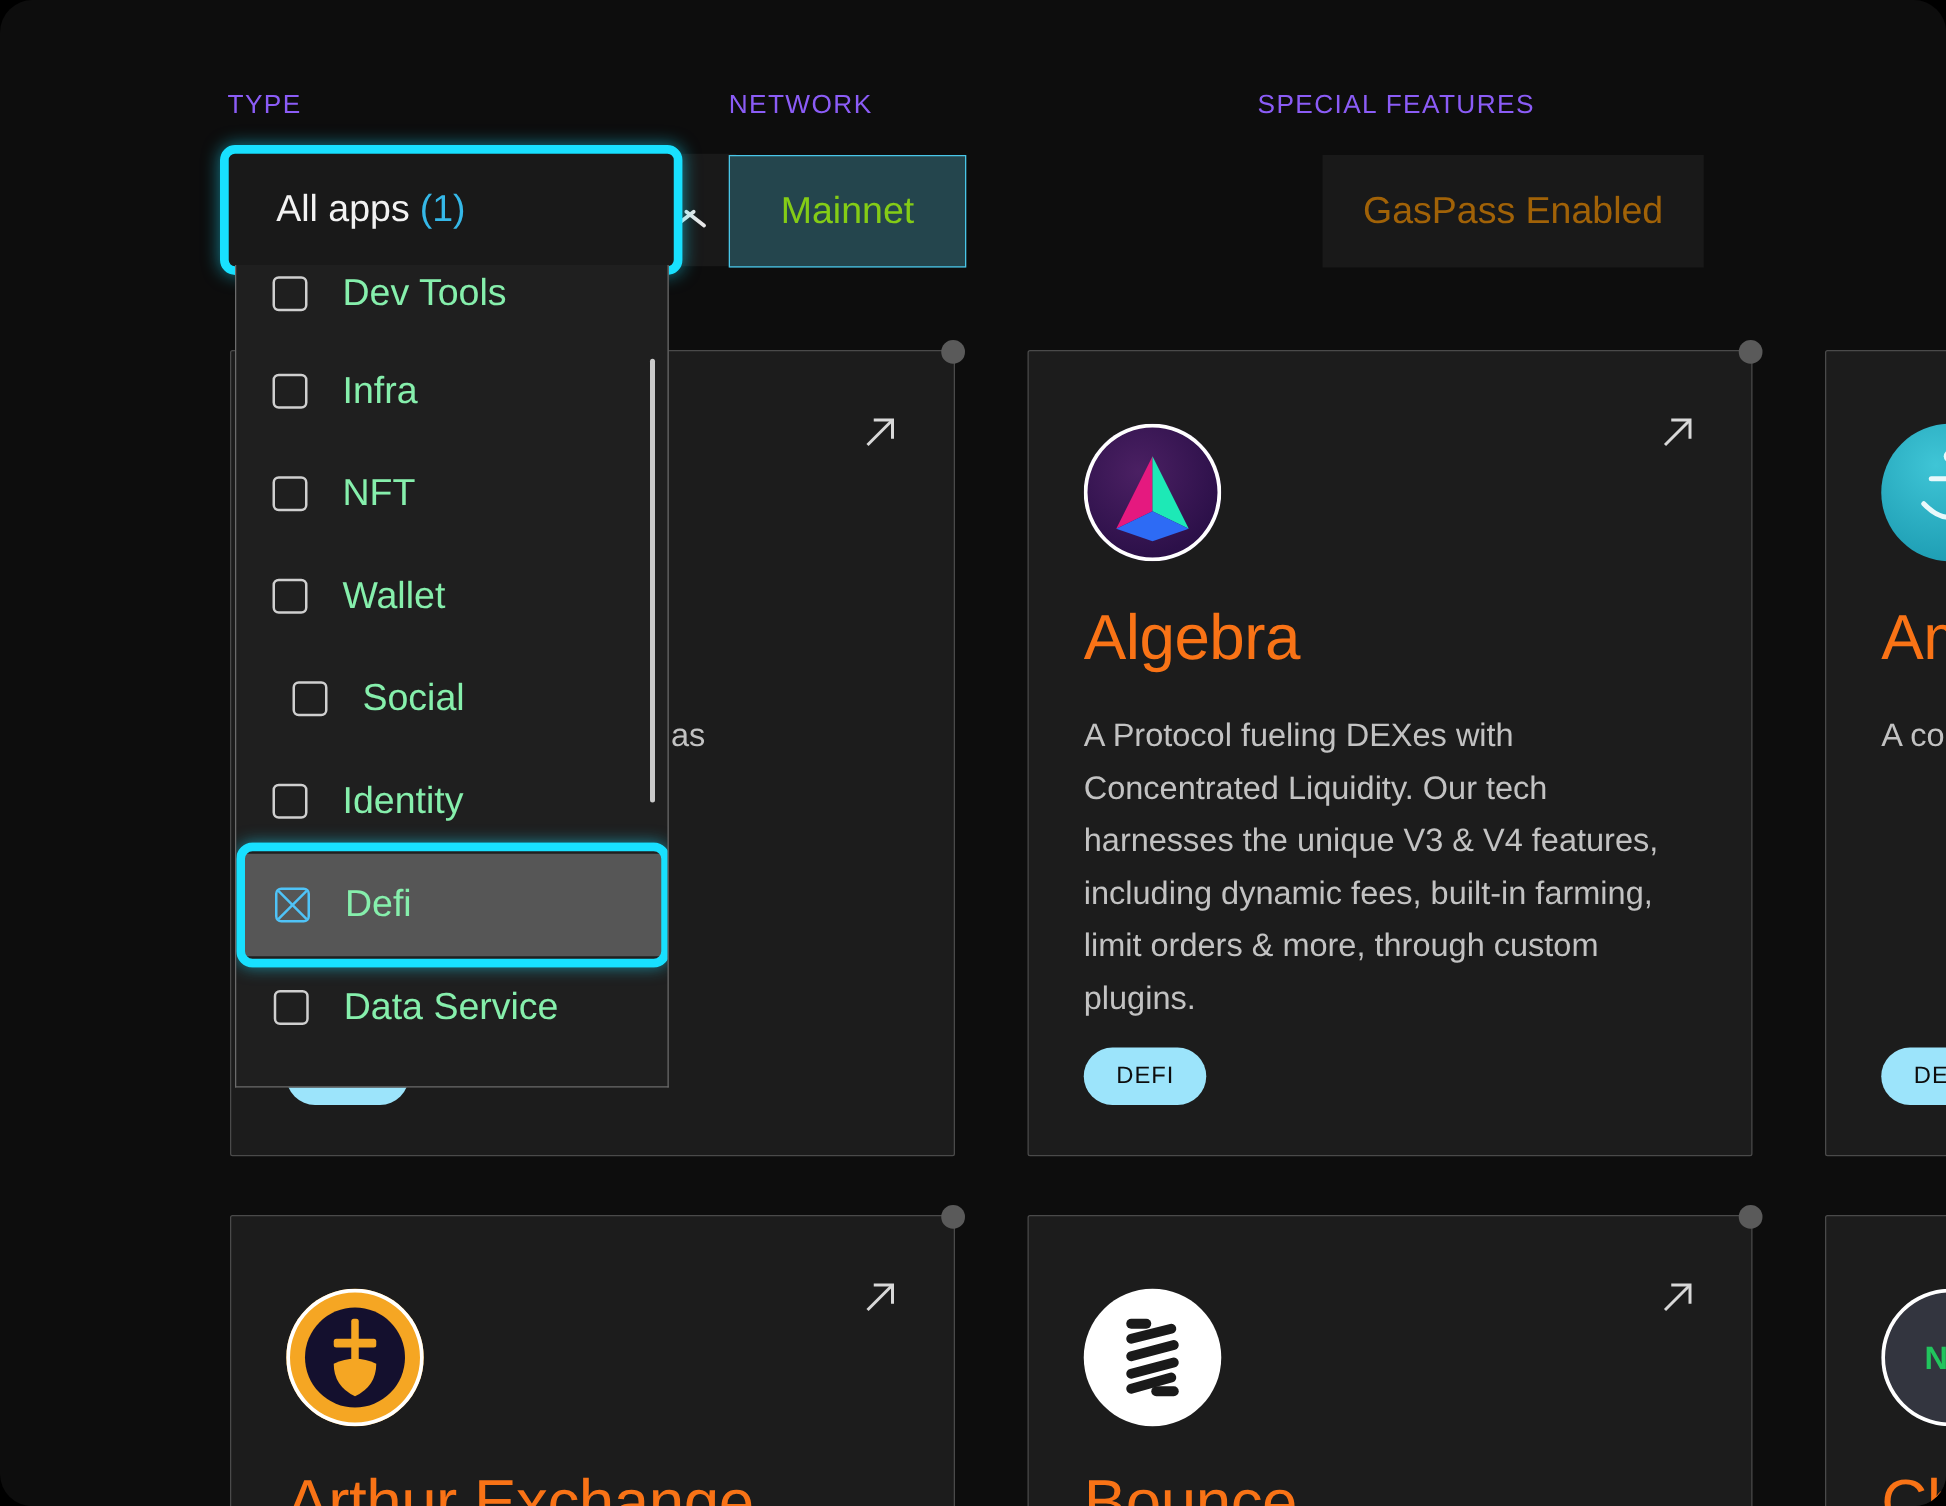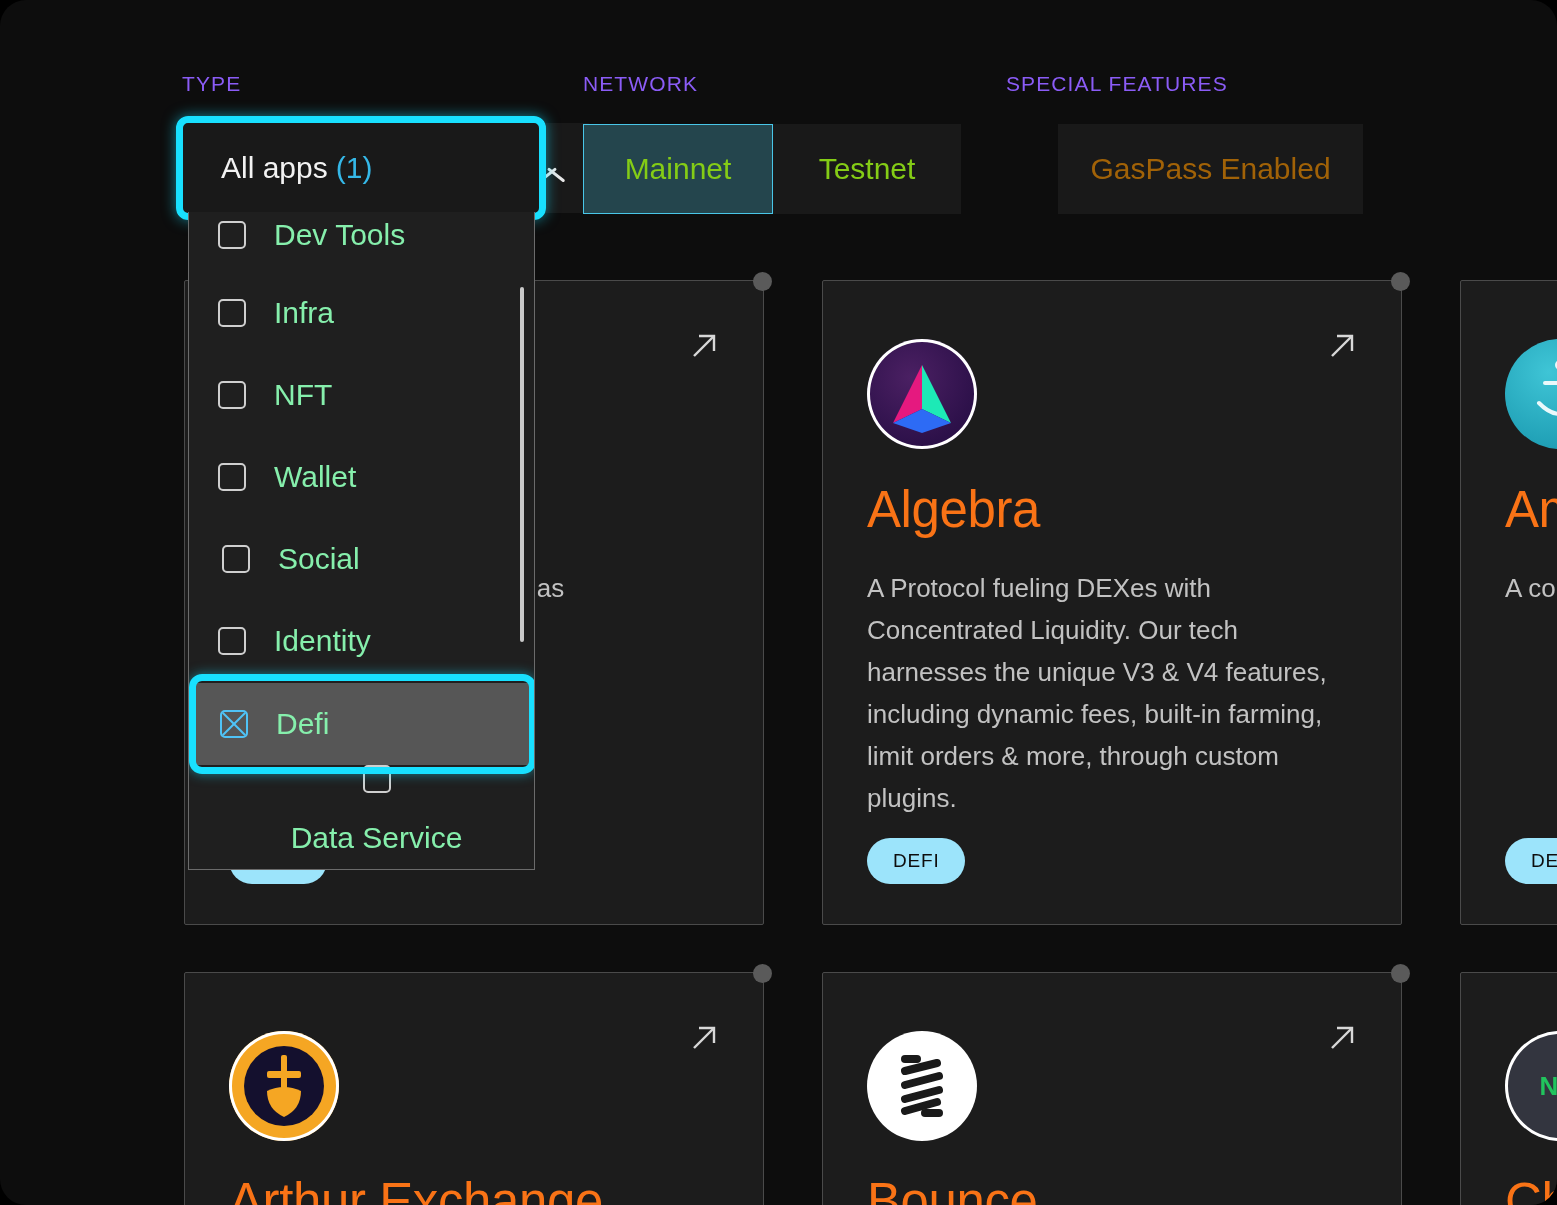--- a/index.html
+++ b/index.html
@@ -273,21 +273,20 @@
         <span class="chev"></span>
       </button>
       <div class="focus-ring"></div>
     </div>
 
     <div class="filter-group grp-network">
       <div class="filter-label">NETWORK</div>
     </div>
     <div class="seg">
       <div class="seg-item active">Mainnet</div>
-      <div class="seg-item">Testnet</div>
     </div>
 
     <div class="filter-group grp-special">
       <div class="filter-label">SPECIAL FEATURES</div>
     </div>
     <button class="special-btn">GasPass Enabled</button>
   </div>
 
   <div class="grid">
 
@@ -422,40 +421,40 @@
       <div class="dd-item" style="position:absolute;top:142px;left:0;right:0;">
         <span class="cb"></span>
         <span class="lbl">NFT</span>
       </div>
 
       <div class="dd-item" style="position:absolute;top:224px;left:0;right:0;">
         <span class="cb"></span>
         <span class="lbl">Wallet</span>
       </div>
 
-      <div class="dd-item" style="position:absolute;top:306px;left:4px;right:0;">
+      <div class="dd-item" style="position:absolute;top:306px;left:16px;right:0;">
         <span class="cb"></span>
         <span class="lbl">Social</span>
       </div>
 
       <div class="dd-item" style="position:absolute;top:388px;left:0;right:0;">
         <span class="cb"></span>
         <span class="lbl">Identity</span>
       </div>
 
       <div class="dd-row-hl" style="top:471px;">
         <div class="hl-bg"></div>
         <div class="dd-item">
           <span class="cb checked"></span>
           <span class="lbl">Defi</span>
         </div>
         <div class="hl-ring"></div>
       </div>
 
-      <div class="dd-item" style="position:absolute;top:553px;left:1px;right:0;flex-direction:column;">
+      <div class="dd-item" style="position:absolute;top:553px;left:1px;right:0;">
         <span class="cb"></span>
         <span class="lbl">Data Service</span>
       </div>
 
     </div>
     <div class="dd-sbar"></div>
   </div>
 
 </div>
 

